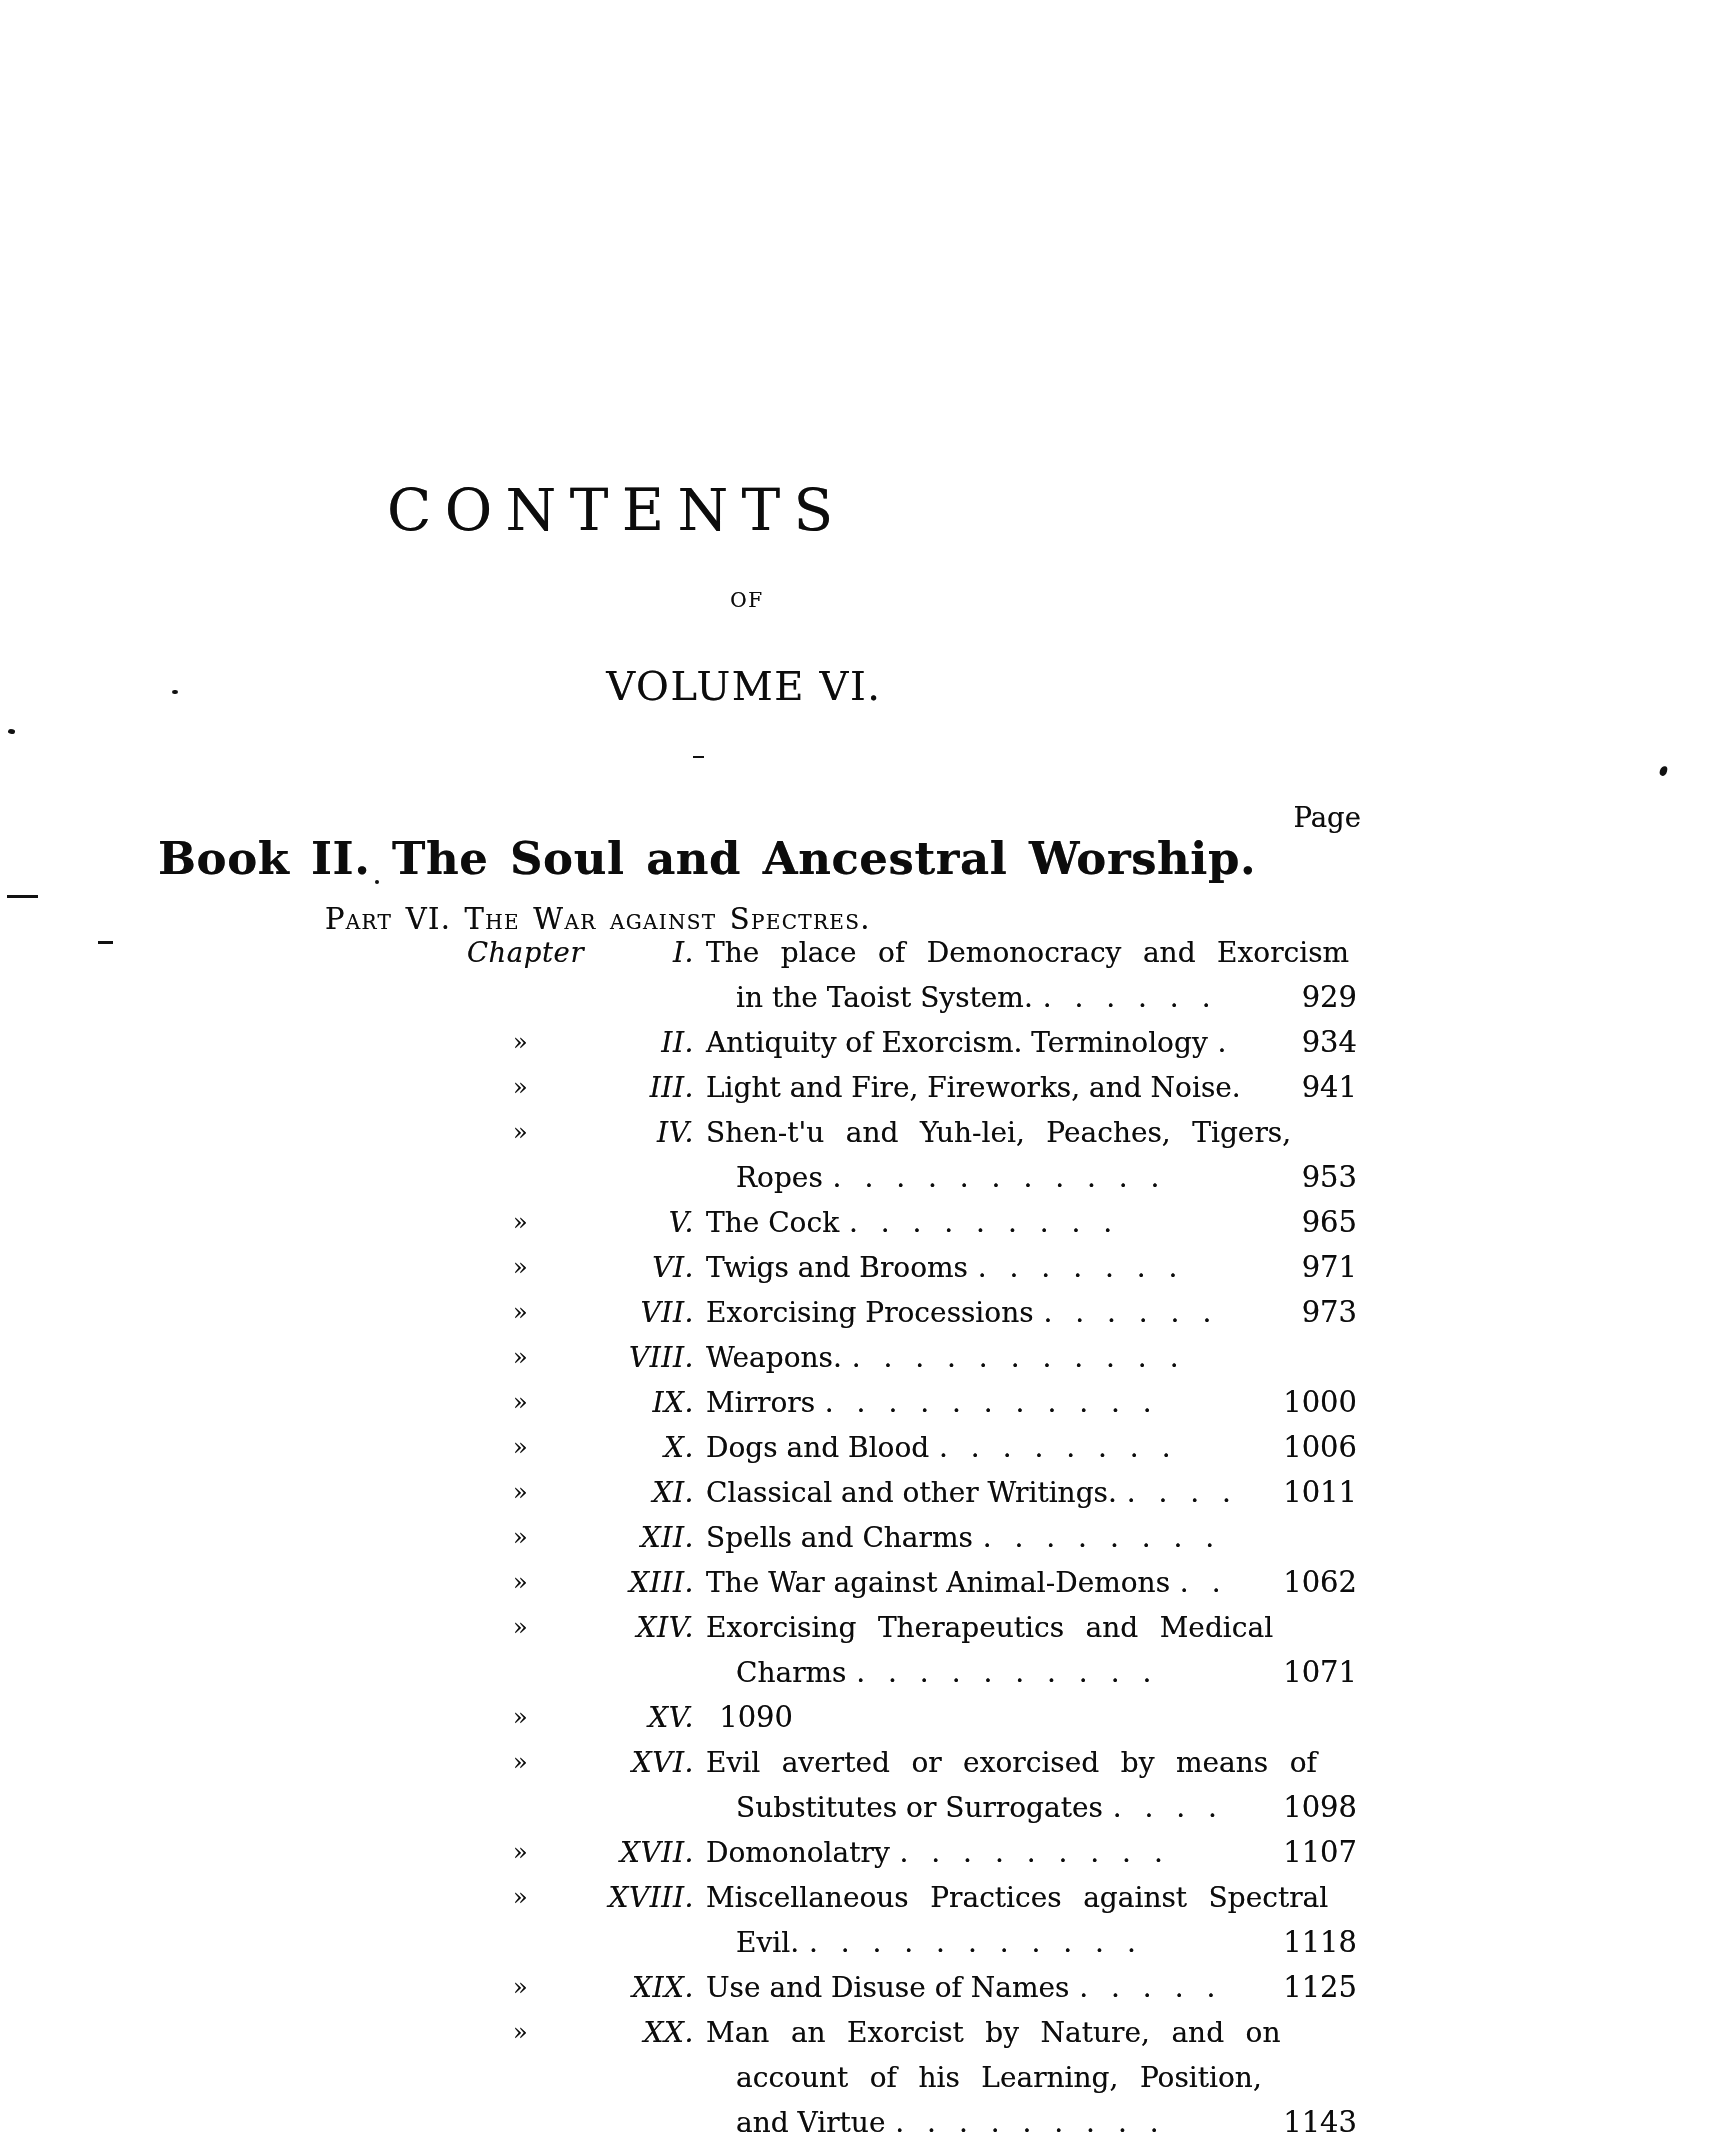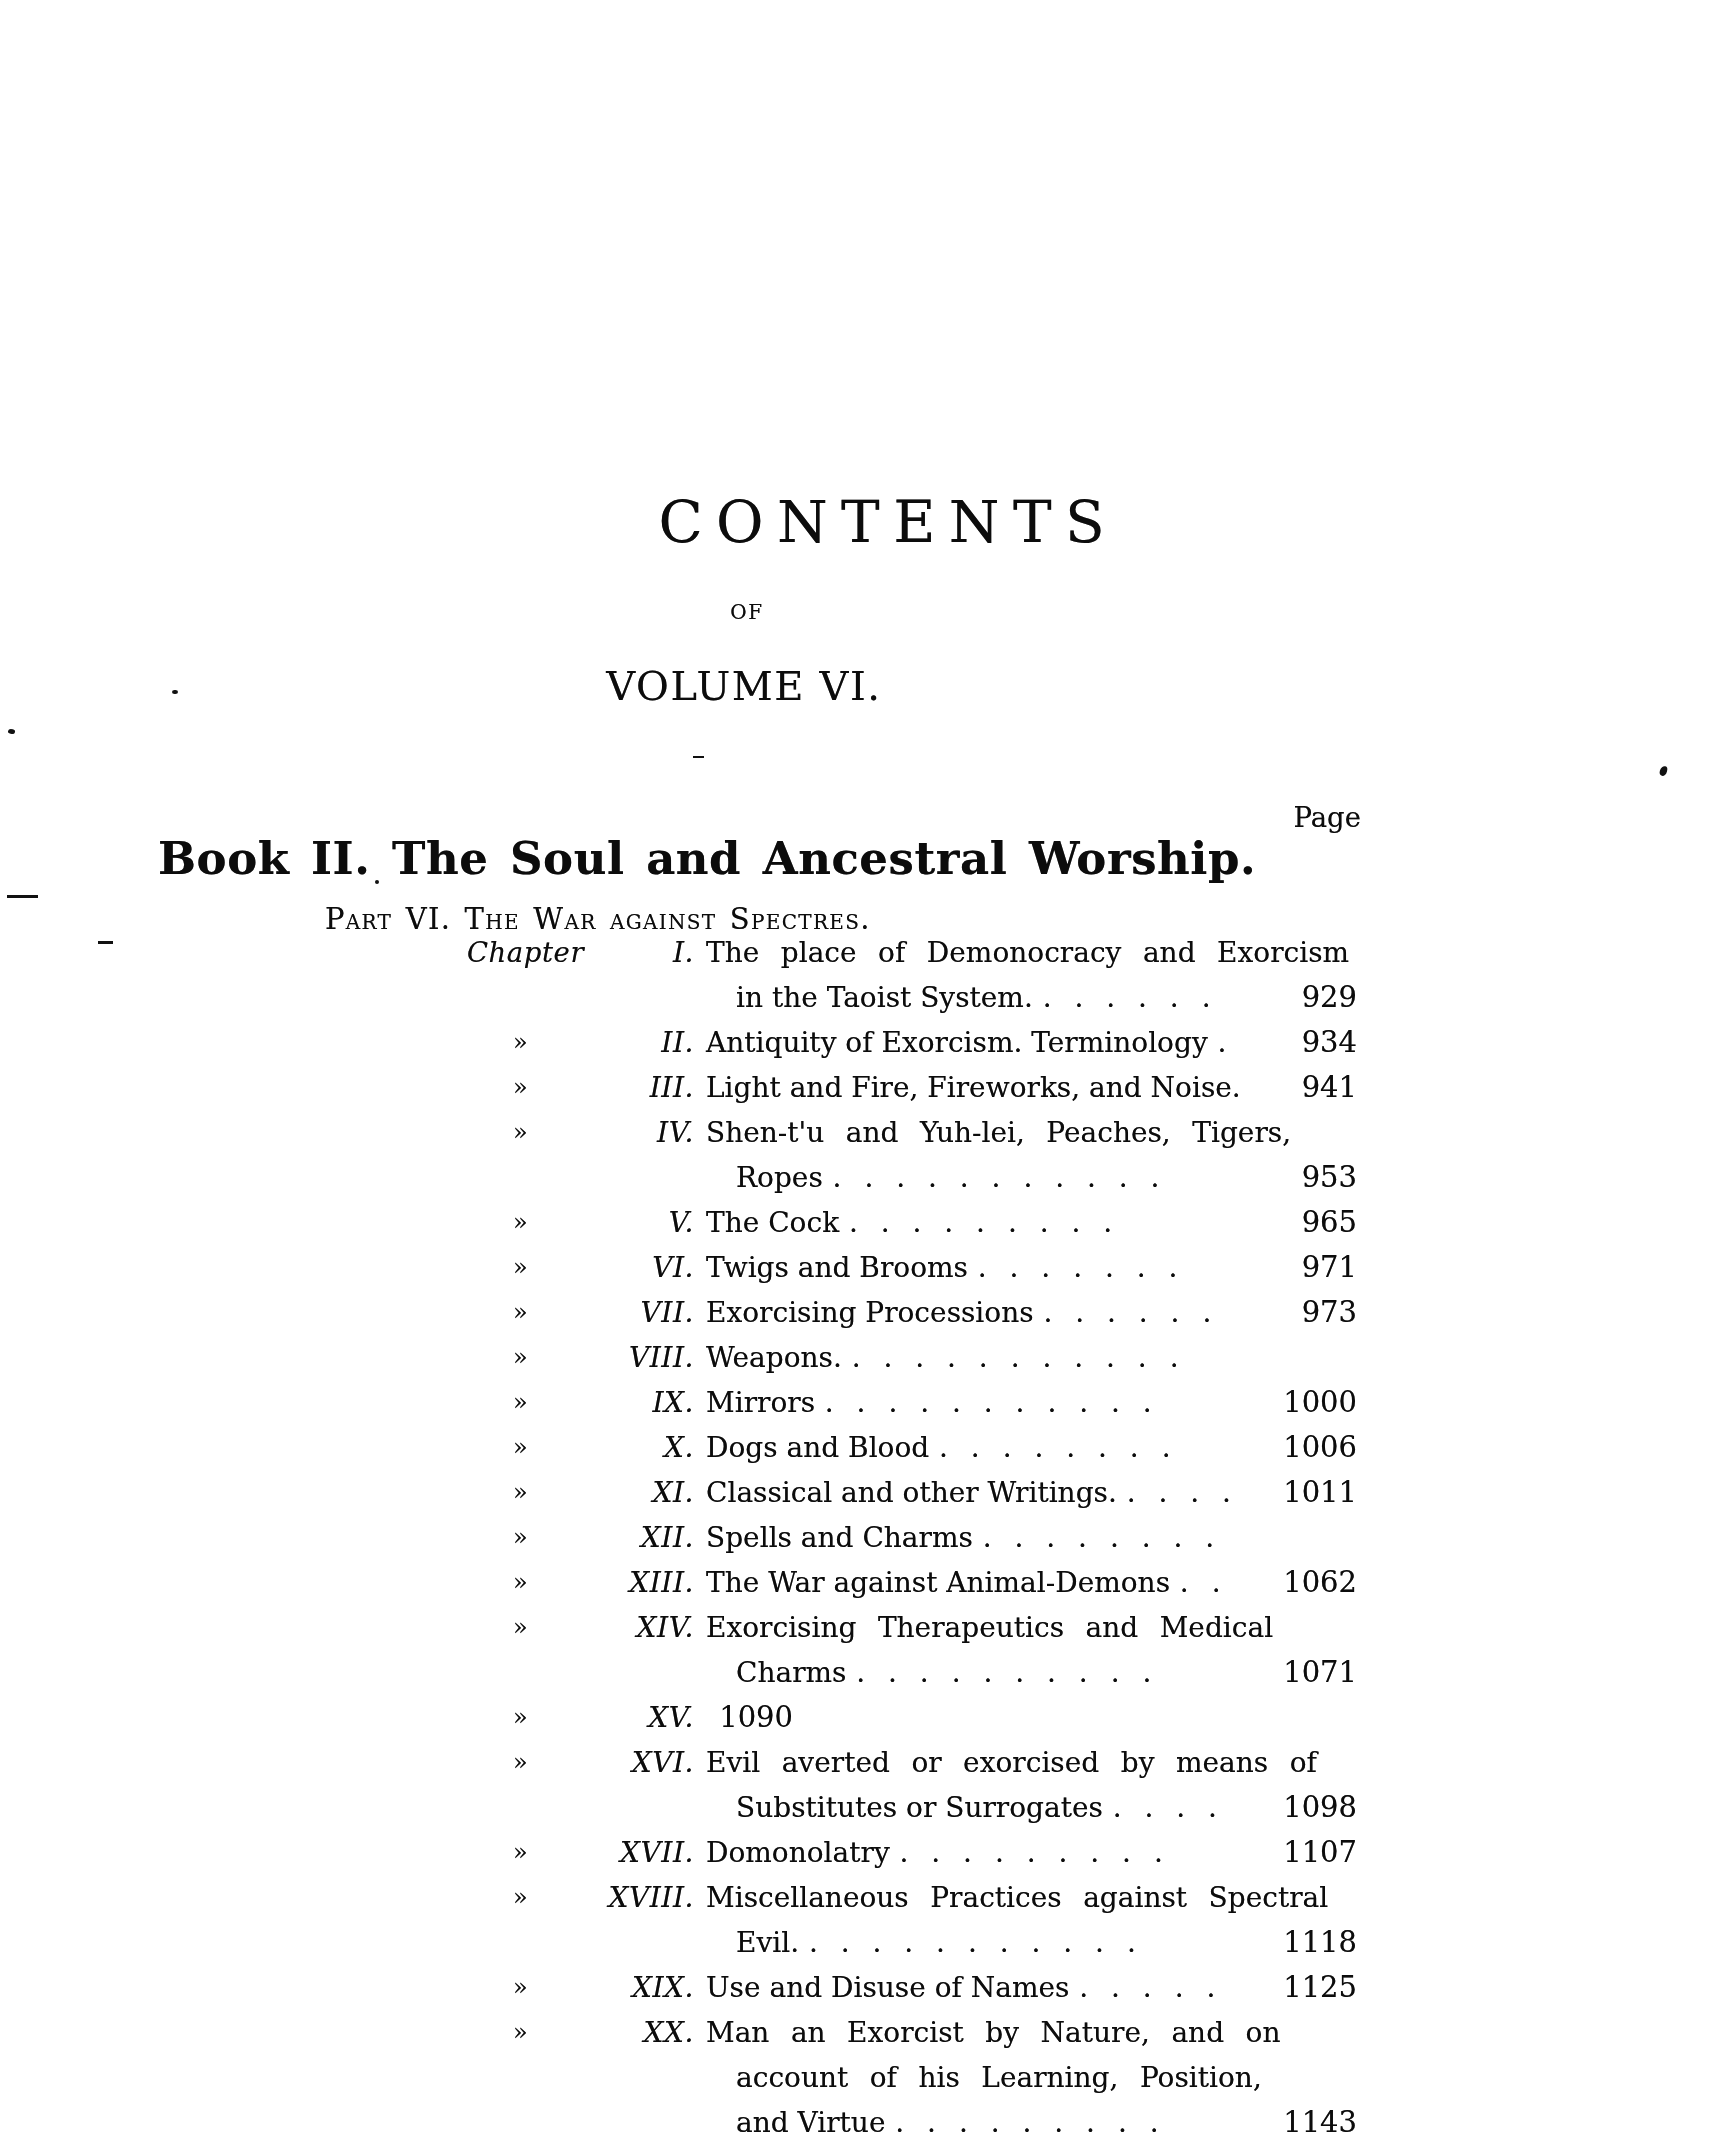--- a/index.html
+++ b/index.html
@@ -9,26 +9,26 @@
     position:relative;
     font-family:"DejaVu Serif","Liberation Serif",serif;
     color:#0c0c0c;
     overflow:hidden;
   }
   .abs{position:absolute;}
   .ink{text-shadow:0 0 0.4px rgba(10,10,10,.55);}
 
   
   .contents-title{
-    top:488px;left:387px;width:731px;
+    top:476px;left:387px;width:731px;
     font-size:58px;letter-spacing:.23em;
-    text-align:right;white-space:nowrap;
+    text-align:left;white-space:nowrap;
   }
   .of-label{
-    top:600px;left:704px;width:86px;
+    top:588px;left:704px;width:86px;
     font-size:20px;letter-spacing:.08em;text-align:center;
   }
   .volume-title{
     top:663px;left:400px;width:688px;
     font-size:40px;letter-spacing:.04em;text-align:center;white-space:nowrap;
   }
   .mid-dash{
     top:756px;left:693px;width:11.2px;height:2.2px;background:#101010;
   }
   .page-label{

